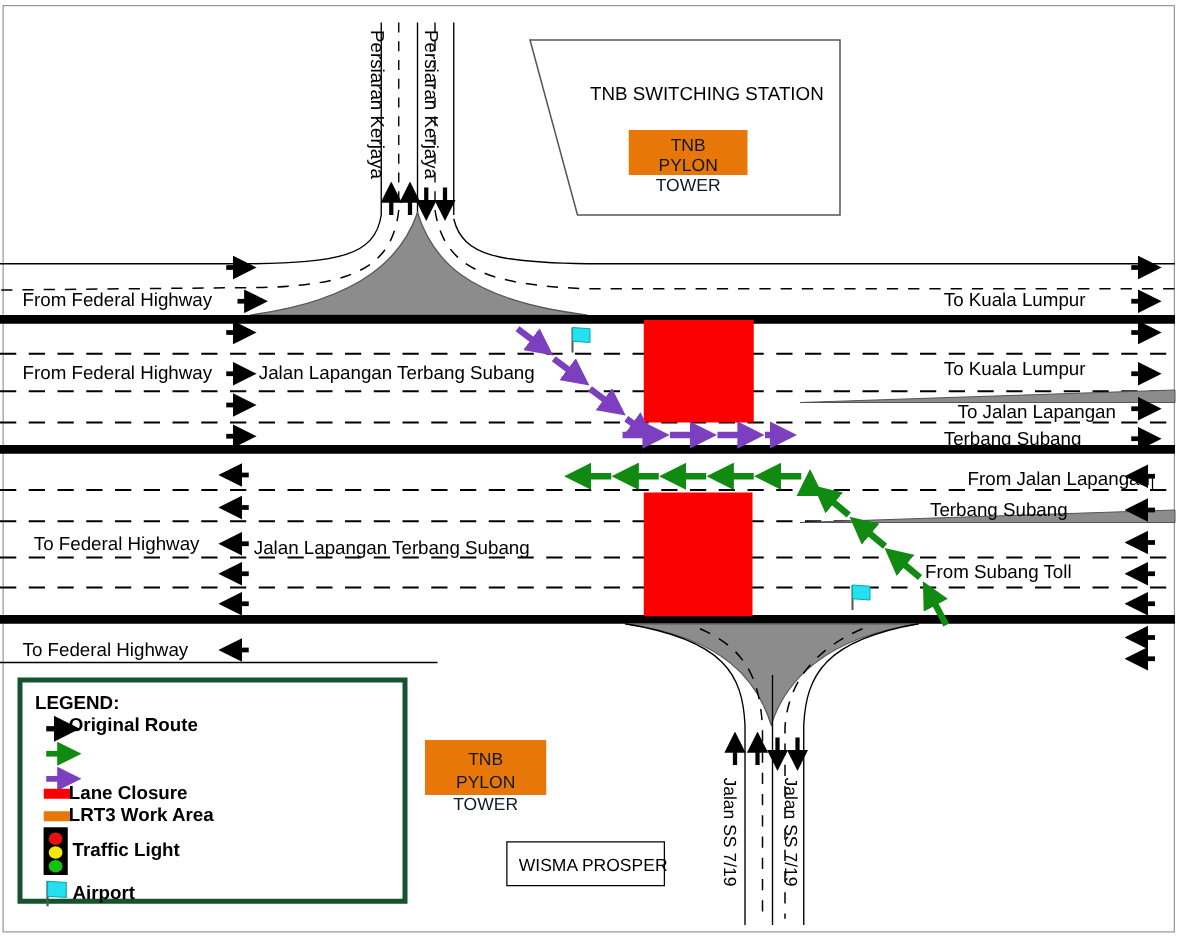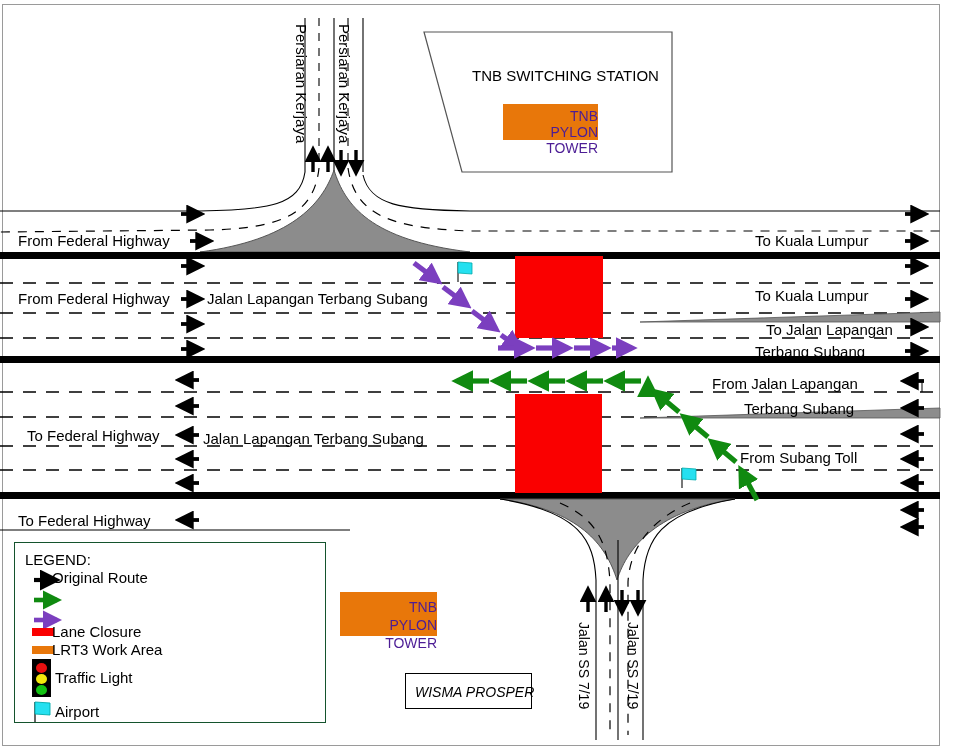--- a/index.html
+++ b/index.html
@@ -1,23 +1,23 @@
 <!DOCTYPE html>
 <html><head>
 <meta charset="utf-8">
 <style>
   html,body{margin:0;padding:0;background:#ffffff;}
   body{font-family:"Liberation Sans", sans-serif;}
   #stage{position:relative;width:960px;height:750px;background:#ffffff;overflow:hidden;}
   #frame{position:absolute;left:2px;top:4px;width:938px;height:742px;border:1px solid #9a9a9a;box-sizing:border-box;}
   .lbl{position:absolute;white-space:nowrap;color:#000;font-size:15px;line-height:1;}
   .box{position:absolute;box-sizing:border-box;border:1px solid #000;background:#fff;}
-  .orange{position:absolute;box-sizing:border-box;background:#E8770A;color:#4c1d95;text-align:right;}
+  .orange{position:absolute;box-sizing:border-box;background:#E8770A;color:#0f172a;text-align:center;}
   svg{position:absolute;left:0;top:0;overflow:visible;}
-  .legendbox{position:absolute;box-sizing:border-box;border:1px solid #14532d;background:#fff;}
+  .legendbox{position:absolute;box-sizing:border-box;border:4px solid #14532d;background:#fff;font-weight:bold;}
   .leg-row{position:absolute;font-size:15px;color:#000;white-space:nowrap;}
   .vert{position:absolute;transform-origin:0 0;white-space:nowrap;font-size:15px;color:#000;}
   .tl{position:absolute;background:#000;border:1px solid #000;box-sizing:border-box;}
   .tl i{display:block;border-radius:50%;margin:1px auto;}
 </style>
 </head>
 <body>
 
 <div id="stage">
   <div id="frame"></div>
@@ -175,33 +175,33 @@
   <div class="vert" style="left:353px;top:24px;transform:rotate(90deg);">Persiaran Kerjaya</div>
 
   <div class="lbl" style="left:18px;top:233px;">From Federal Highway</div>
   <div class="lbl" style="left:18px;top:291px;">From Federal Highway</div>
   <div class="lbl" style="left:207px;top:291px;">Jalan Lapangan Terbang Subang</div>
   <div class="lbl" style="left:755px;top:233px;">To Kuala Lumpur</div>
   <div class="lbl" style="left:755px;top:288px;">To Kuala Lumpur</div>
   <div class="lbl" style="left:766px;top:322px;">To Jalan Lapangan</div>
   <div class="lbl" style="left:755px;top:344px;">Terbang Subang</div>
 
-  <div class="lbl" style="left:712px;top:376px;">From Jalan Lapangan</div>
+  <div class="lbl" style="left:774px;top:376px;">From Jalan Lapangan</div>
   <div class="lbl" style="left:744px;top:401px;">Terbang Subang</div>
   <div class="lbl" style="left:740px;top:450px;">From Subang Toll</div>
   <div class="lbl" style="left:27px;top:428px;">To Federal Highway</div>
   <div class="lbl" style="left:203px;top:431px;">Jalan Lapangan Terbang Subang</div>
   <div class="lbl" style="left:18px;top:513px;">To Federal Highway</div>
 
   <div class="orange" style="left:340px;top:592px;width:97px;height:44px;padding-top:6px;font-size:14px;line-height:18px;">
     <div>TNB</div>
     <div>PYLON TOWER</div>
   </div>
 
-  <div class="box" style="left:405px;top:673px;width:127px;height:36px;font-style:italic;">
+  <div class="box" style="left:405px;top:673px;width:127px;height:36px;">
     <div class="lbl" style="left:9px;top:11px;font-size:14px;">WISMA PROSPER</div>
   </div>
 
 
   <div class="vert" style="left:592px;top:622px;transform:rotate(90deg);font-size:14px;">Jalan SS 7/19</div>
   <div class="vert" style="left:641px;top:622px;transform:rotate(90deg);font-size:14px;">Jalan SS 7/19</div>
 
   <div class="legendbox" style="left:14px;top:542px;width:312px;height:181px;">
 
     <div class="leg-row" style="left:10px;top:8px;">LEGEND:</div>

